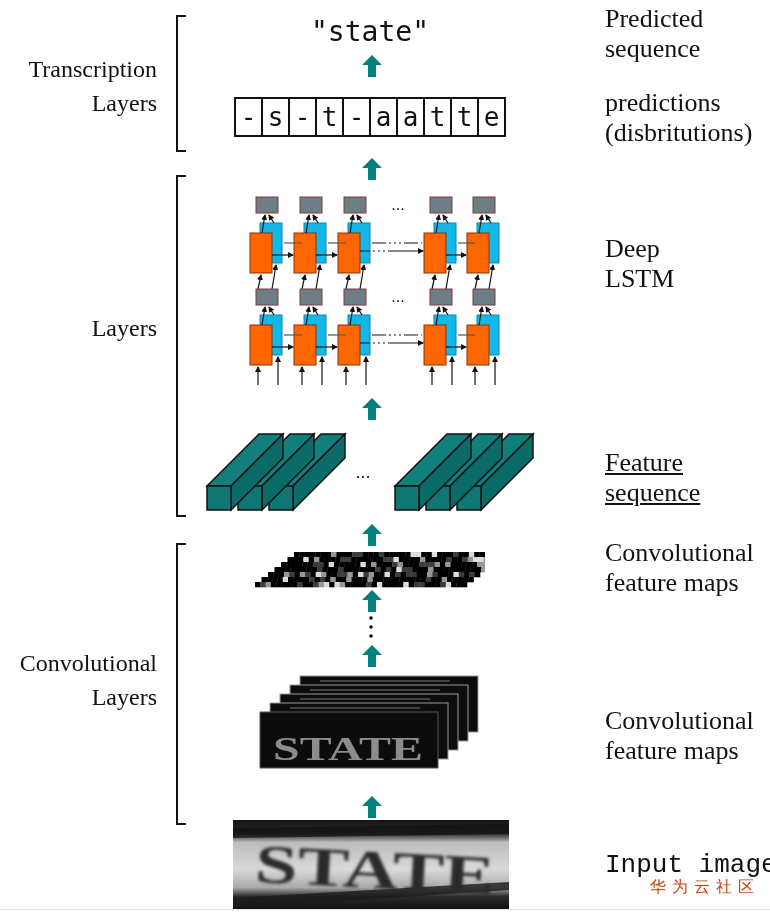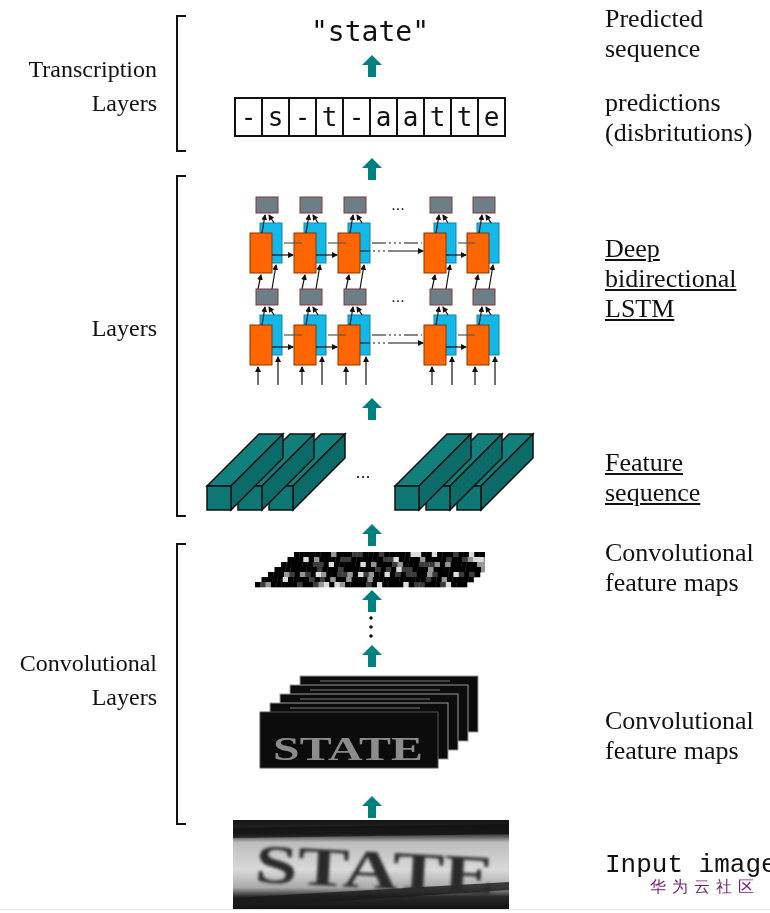--- a/index.html
+++ b/index.html
@@ -9,21 +9,21 @@
   .left-label { position:absolute; right:613px; text-align:right; font-size:24px; line-height:34px; white-space:nowrap; }
   .right-label { position:absolute; left:605px; font-size:26px; line-height:30px; white-space:nowrap; }
   .bracket { position:absolute; left:176px; width:8px; border:2px solid #111; border-right:none; }
   .arrow { position:absolute; left:362px; width:20px; height:22px; }
   .pred { position:absolute; left:260px; width:220px; top:14px; text-align:center;
           font-family:"DejaVu Sans Mono", "Liberation Mono", monospace; font-size:28px; line-height:36px; }
   .seq { position:absolute; left:234px; top:97px; height:36px; display:flex; border:2px solid #111; }
   .seq .cell { width:22px; height:36px; border-right:2px solid #111; display:flex; align-items:center; justify-content:center;
                font-family:"DejaVu Sans Mono", "Liberation Mono", monospace; font-size:26px; line-height:36px; }
   .seq .cell:last-child { border-right:none; }
-  .watermark { position:absolute; left:650px; top:877px; font-size:16px; color:#701a75; letter-spacing:6px;
+  .watermark { position:absolute; left:650px; top:877px; font-size:16px; color:#c2410c; letter-spacing:6px;
                font-family:"DejaVu Sans", sans-serif; }
   .bottom-rule { position:absolute; left:0; top:909px; width:770px; height:1px; background:#e4e4e4; }
 </style>
 </head>
 <body>
 
 <div class="left-label" style="top:52px;">
   <div>Transcription</div>
   <div>Layers</div>
 </div>
@@ -530,23 +530,22 @@
 </svg>
 
 <div class="right-label" style="top:4px;">
   <div>Predicted</div>
   <div>sequence</div>
 </div>
 <div class="right-label" style="top:88px;">
   <div>predictions</div>
   <div>(disbritutions)</div>
 </div>
-<div class="right-label" style="top:234px;text-decoration:underline;">
+<div class="right-label" style="top:234px;">
   <div>Deep</div>
-  <div>bidirectional</div>
   <div>LSTM</div>
 </div>
 <div class="right-label" style="top:448px;text-decoration:underline;">
   <div>Feature</div>
   <div>sequence</div>
 </div>
 <div class="right-label" style="top:538px;">
   <div>Convolutional</div>
   <div>feature maps</div>
 </div>

